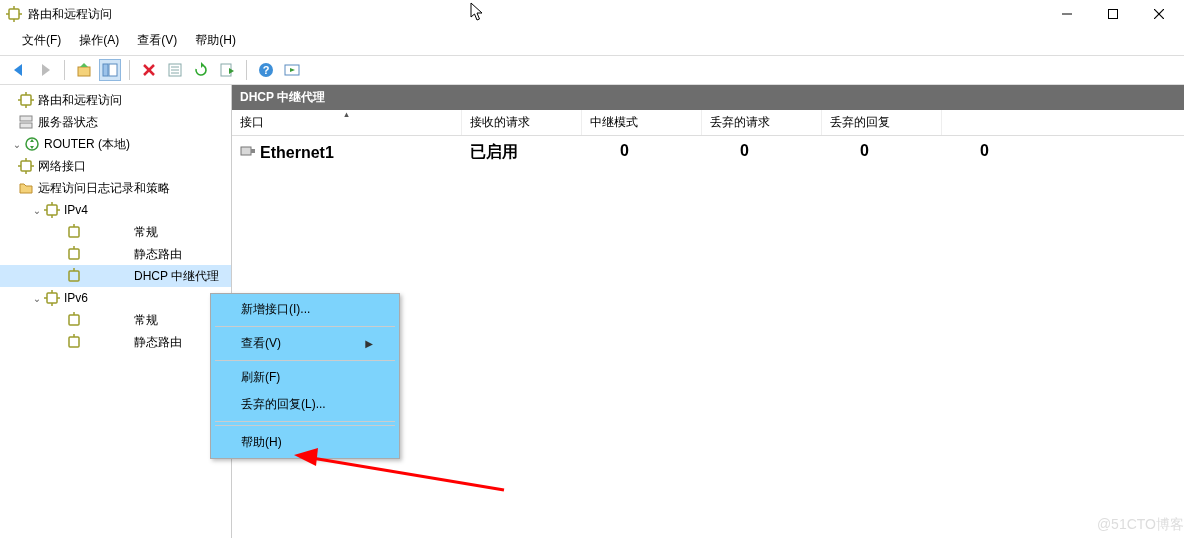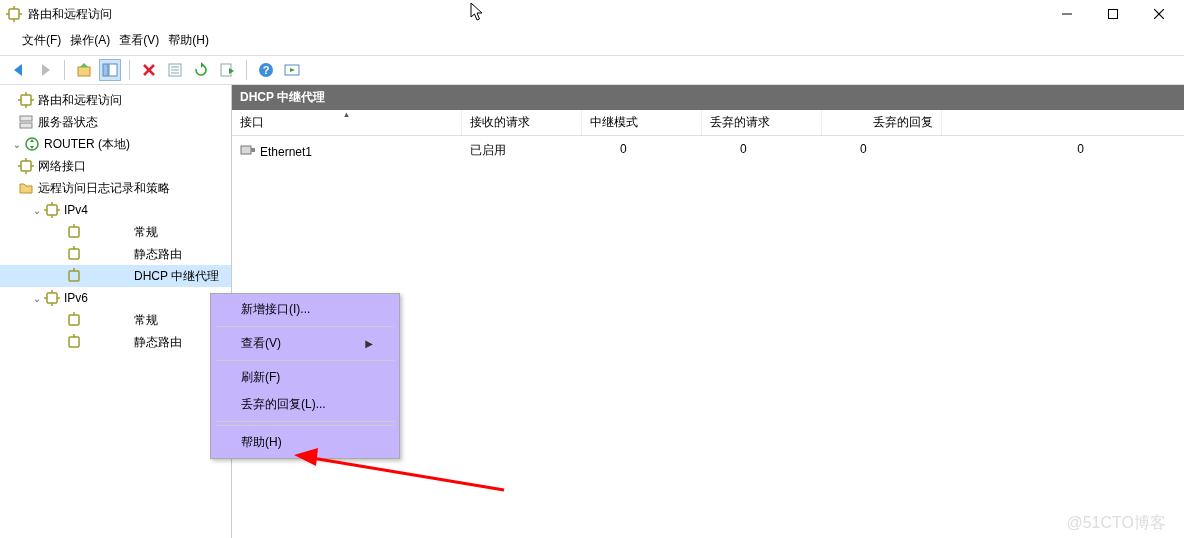--- a/index.html
+++ b/index.html
@@ -7,21 +7,21 @@
 
   
   .titlebar { display: flex; align-items: center; height: 28px; padding: 0 2px; }
   .titlebar .app-icon { width: 16px; height: 16px; margin: 0 6px 0 4px; }
   .titlebar .title-text { flex: 1; font-size: 12px; }
   .winbtns { display: flex; }
   .winbtn { width: 46px; height: 28px; display: flex; align-items: center; justify-content: center; font-size: 14px; background: transparent; border: none; }
   .winbtn svg { display: block; }
 
   
-  .menubar { display: flex; gap: 1px; padding: 2px 10px 4px 18px; font-size: 12px; }
+  .menubar { display: flex; gap: 10px; padding: 2px 10px 4px 18px; font-size: 12px; }
   .menubar span { padding: 2px 4px; }
 
   
   .toolbar { display: flex; align-items: center; gap: 4px; padding: 3px 8px; border-top: 1px solid #ddd; border-bottom: 1px solid #ddd; }
   .tbtn { width: 22px; height: 22px; display: flex; align-items: center; justify-content: center; border: 1px solid transparent; }
   .tsep { width: 1px; height: 20px; background: #ccc; margin: 0 4px; }
 
   
   .body-area { display: flex; height: calc(538px - 28px - 24px - 30px); }
   .tree { width: 232px; border-right: 1px solid #ccc; padding: 4px 0 4px 0; overflow: hidden; }
@@ -33,39 +33,39 @@
   .indent-2 { padding-left: 44px; }
   .indent-3 { padding-left: 68px; gap: 48px; }
   .tree-icon { width: 16px; height: 16px; margin-right: 4px; flex: none; }
   .tree .label { font-size: 12px; }
 
   .content { flex: 1; display: flex; flex-direction: column; }
   .panel-header { background: #6d6d6d; color: #fff; font-weight: bold; padding: 4px 8px; font-size: 12px; }
   .column-header { display: flex; border-bottom: 1px solid #ddd; }
   .column-header .col { padding: 4px 8px; border-right: 1px solid #eee; font-size: 12px; position: relative; }
   .list-row { display: flex; padding: 2px 0; }
-  .list-row .cell { padding: 4px 8px; font-size: 12px; }
+  .list-row .cell { padding: 4px 8px; font-size: 16px; font-weight: bold; }
   .col-0 { width: 230px; }
   .col-1 { width: 150px; }
   .col-2 { width: 120px; }
   .col-3 { width: 120px; }
   .col-4 { width: 120px; }
-  .col-5 { width: 120px; text-align: right; }
+  .col-5 { width: 120px; }
   .sort-arrow { position:absolute; left:50%; top:-1px; transform:translateX(-50%); font-size:9px; color:#555;}
 
   
-  .context-menu { position: absolute; left: 210px; top: 293px; width: 190px; background: #c4b5fd; border: 1px solid #aaa; box-shadow: 2px 2px 4px rgba(0,0,0,0.25); padding: 2px; }
+  .context-menu { position: absolute; left: 210px; top: 293px; width: 190px; background: #7dd3fc; border: 1px solid #aaa; box-shadow: 2px 2px 4px rgba(0,0,0,0.25); padding: 2px; }
   .context-menu .cmrow { display: flex; align-items: center; justify-content: space-between; padding: 5px 24px 5px 28px; font-size: 12px; }
   .context-menu .cmsep { height: 1px; background: #ccc; margin: 3px 2px; }
   .submenu-arrow { font-size: 10px; color: #333; }
 
   
   .red-arrow { position: absolute; left: 294px; top: 448px; pointer-events: none; }
 
-  .watermark { position:absolute; right:18px; bottom:4px; font-size:16px; color:#ddd; }
+  .watermark { position:absolute; right:0; bottom:4px; font-size:14px; color:#ddd; }
 
   
   .ico-rras { fill: none; stroke: #9c9c2c; stroke-width:1.5; }
 </style>
 </head>
 <body>
 
 <div class="titlebar">
   <span class="app-icon">
     <svg width="16" height="16" viewBox="0 0 16 16">

